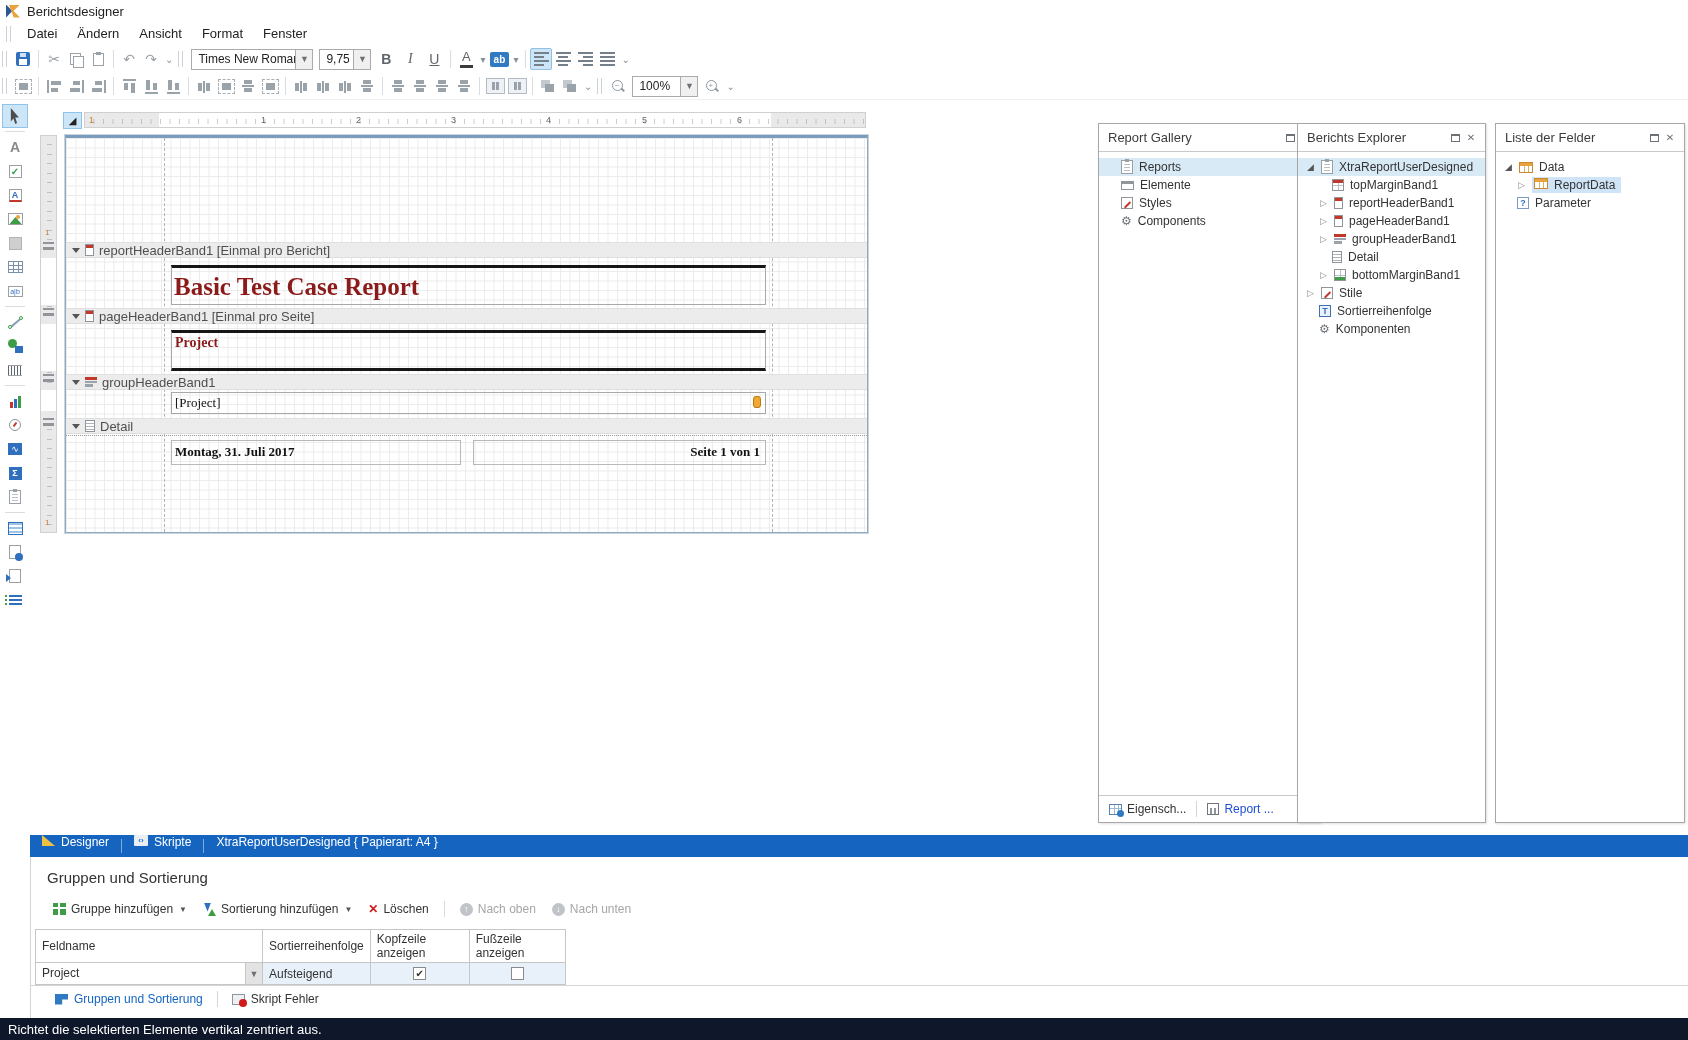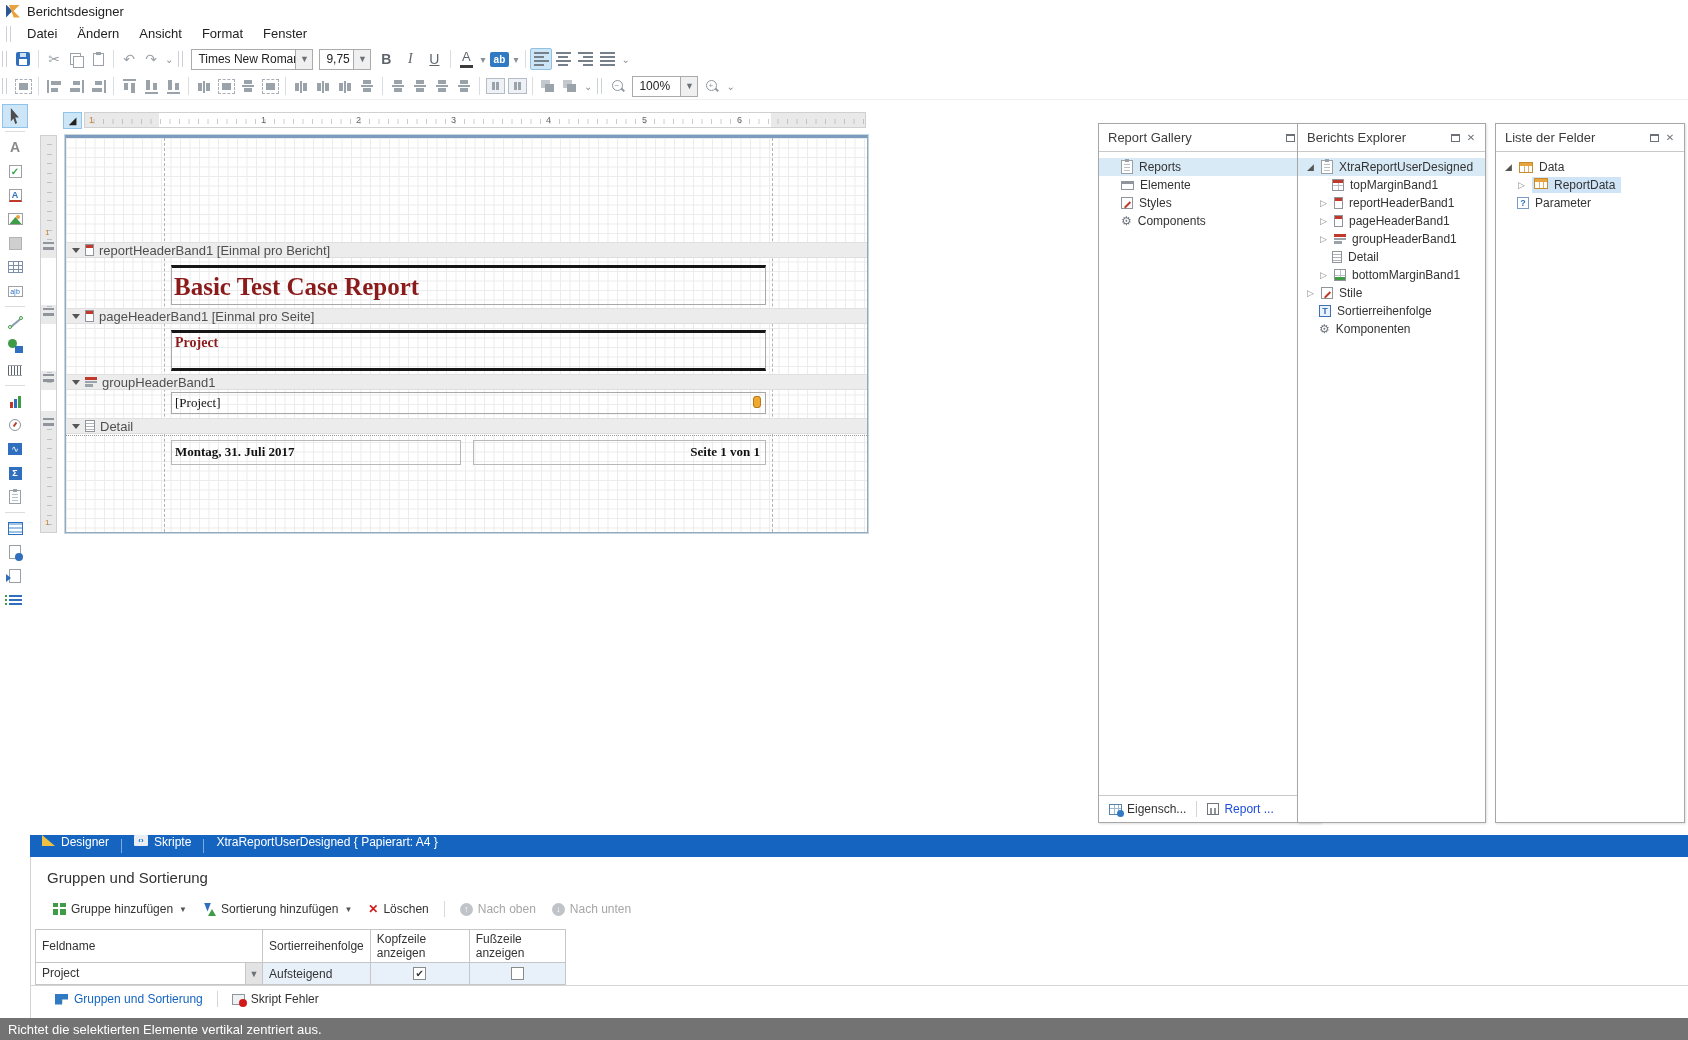--- a/index.html
+++ b/index.html
@@ -209,21 +209,21 @@
   .cbx { width:13px; height:13px; border:1px solid #8a8a8a; background:#fff; margin:0 auto; display:flex; align-items:center; justify-content:center; font-size:10px; color:#333; }
   .gs-tabs { position:absolute; left:0; right:0; top:128px; height:27px; border-top:1px solid #d4d4d4; display:flex; align-items:center; padding-left:10px; }
   .gs-tab { display:flex; align-items:center; gap:6px; padding:0 14px; height:100%; font-size:12px; }
   .gs-tab.active { color:#1565c0; }
   .gs-tab-sep { width:1px; height:16px; background:#d5d5d5; }
   .gstab-ic { position:relative; width:13px; height:11px; background:#2f7ac2; clip-path:polygon(0 0, 100% 0, 100% 55%, 55% 55%, 55% 100%, 0 100%); }
   .gstab-ic::after { content:""; position:absolute; right:-1px; bottom:-1px; width:0; height:0; border-top:6px solid #3f9c46; border-left:4px solid transparent; border-right:4px solid transparent; }
   .serr-ic { position:relative; width:13px; height:11px; border:1px solid #8f959b; background:#eef1f4; }
   .serr-ic::after { content:""; position:absolute; right:-3px; bottom:-3px; width:8px; height:8px; border-radius:50%; background:#d11a1a; }
 
-  #statusbar { position:absolute; left:0; top:1018px; width:1688px; height:22px; background:#737373; color:#fff; display:flex; align-items:center; padding-left:8px; font-size:13px; }
+  #statusbar { position:absolute; left:0; top:1018px; width:1688px; height:22px; background:#0f172a; color:#fff; display:flex; align-items:center; padding-left:8px; font-size:13px; }
 
   .serif { font-family:"Liberation Serif", serif; }
 </style>
 </head>
 <body>
 
 <div id="app">
 
   <div id="titlebar">
     <span class="app-logo"></span>

